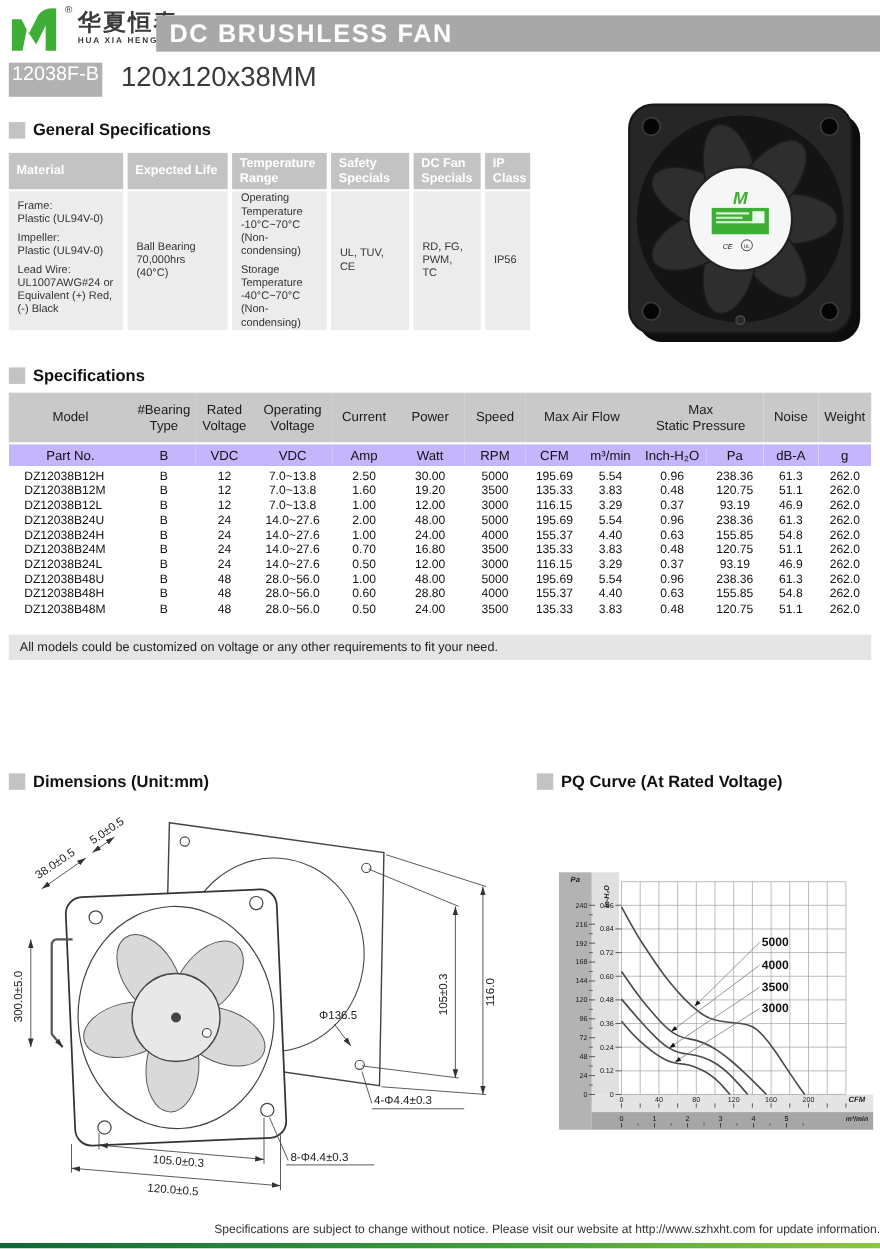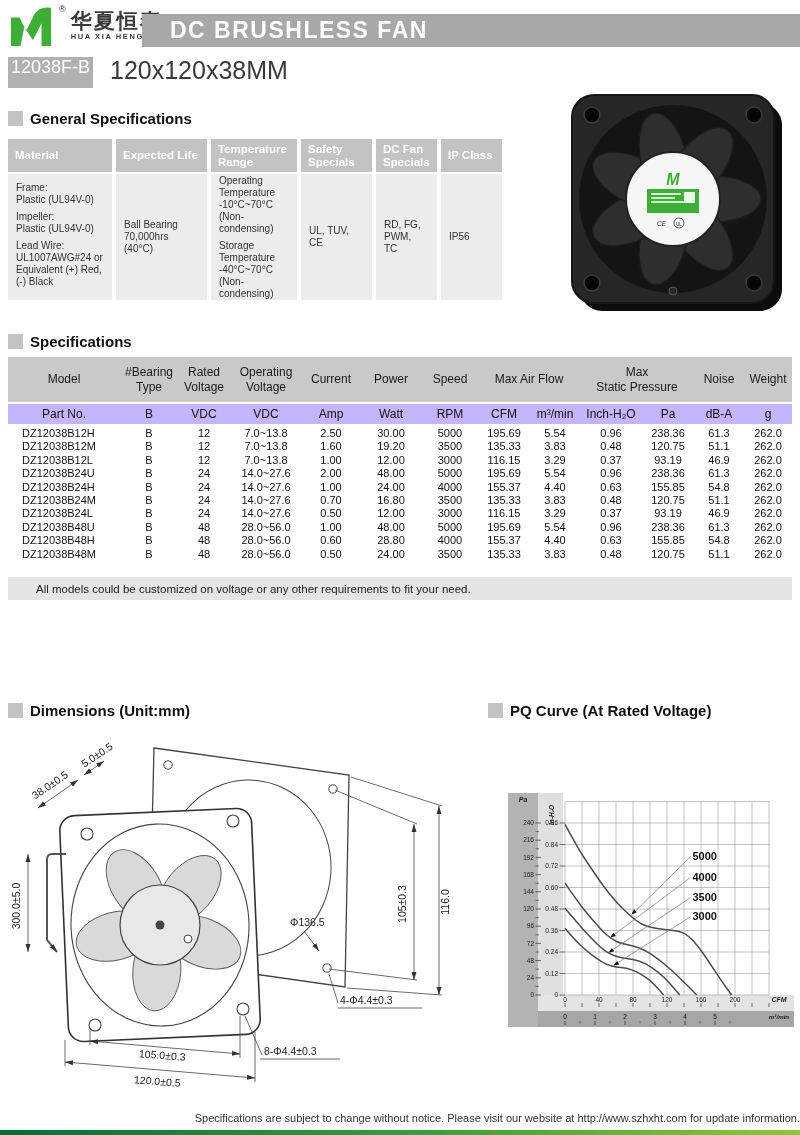--- a/index.html
+++ b/index.html
@@ -4,42 +4,42 @@
 <style>
   *{margin:0;padding:0;box-sizing:border-box}
   html,body{width:800px;height:1135px;background:#fff;font-family:"Liberation Sans",sans-serif;color:#222;position:relative;overflow:hidden}
   
   .logo{position:absolute;left:8px;top:4px;display:flex;align-items:flex-start;gap:5px;height:50px}
   .logo-m{width:46px;height:44px}
   .logo-reg{font-size:9px;color:#3a3a3a;margin-top:0}
   .logo-txt{display:flex;flex-direction:column;margin-top:6px}
   .logo-cn{font-size:21px;font-weight:bold;color:#3a3a3a;letter-spacing:2px;line-height:1.05}
   .logo-en{font-size:7.5px;color:#3a3a3a;letter-spacing:1.6px;font-weight:bold}
-  .titlebar{position:absolute;left:142px;top:14px;width:658px;height:33px;background:#a8a8a8;color:#fff;font-size:23px;font-weight:bold;letter-spacing:1.5px;display:flex;align-items:center;padding-left:28px}
+  .titlebar{position:absolute;left:142px;top:14px;width:658px;height:33px;background:#a8a8a8;color:#fff;font-size:23px;font-weight:bold;letter-spacing:1.5px;display:flex;align-items:center;padding-left:12px}
   .modelbox{position:absolute;left:8px;top:57px;width:85px;height:31px;background:#b1b1b1;color:#fff;font-size:18px;display:flex;justify-content:center}
   .sizetext{position:absolute;left:110px;top:56px;font-size:25px;color:#3a3a3a;letter-spacing:0}
   
   .sec{position:absolute;display:flex;align-items:center;gap:7px}
   .bullet{width:15px;height:15px;background:#c3c3c3;flex:0 0 auto}
   .sec-title{font-size:15px;font-weight:bold;color:#111;white-space:nowrap}
   
   .gen-table{position:absolute;left:8px;top:139px;display:flex;gap:4px}
   .gcol{display:flex;flex-direction:column}
   .ghead{height:33px;background:#c3c3c3;color:#fff;font-weight:bold;font-size:11.5px;line-height:1.12;display:flex;align-items:center;padding:0 7px;margin-bottom:2px}
   .gbody{height:126px;background:#ececec;font-size:10px;line-height:1.2;color:#333;padding:6px 8px;display:flex;flex-direction:column;justify-content:center;white-space:pre-line}
   .gbody.top{justify-content:flex-start;padding-top:8px}
   .gbody p{margin:0 0 5px;white-space:pre-line}
   .gbody p:last-child{margin-bottom:0}
   
   .spec-table{position:absolute;left:8px;top:357px;width:784px;border-collapse:collapse;table-layout:fixed}
   .spec-table th{background:#c9c9c9;font-weight:normal;font-size:12px;color:#1a1a1a;line-height:1.25;white-space:pre-line;height:46px;border-bottom:2px solid #fff;text-align:center;vertical-align:middle}
   .spec-table tr.units td{background:#c4b5fd;font-size:12px;height:20px;border-bottom:3px solid #fff;line-height:20px}
   .spec-table td{text-align:center;font-size:11px;color:#111;height:13.4px;line-height:13.4px;padding:0;overflow:hidden}
   .spec-table td.mcol, .spec-table th.mcol{text-align:left;padding-left:14px}
-  .spec-note{position:absolute;left:8px;top:577px;width:784px;height:23px;background:#e5e5e5;display:flex;align-items:center;padding-left:28px;font-size:11.5px;color:#222}
+  .spec-note{position:absolute;left:8px;top:577px;width:784px;height:23px;background:#e5e5e5;display:flex;align-items:center;padding-left:10px;font-size:11.5px;color:#222}
   
   .dim-svg{position:absolute;left:2px;top:742px;width:480px;height:375px}
   .fan-photo{position:absolute;left:562px;top:85px;width:230px;height:240px}
   .pq-chart{position:absolute;left:508px;top:781px;width:286px;height:250px}
   
   .footer{position:absolute;left:0;top:1112px;width:800px;text-align:right;font-size:11px;color:#333}
   .greenbar{position:absolute;left:0;top:1130px;width:800px;height:5px;background:linear-gradient(90deg,#0e6a37,#3f9e3c 55%,#8dc63f)}
   svg text{font-family:"Liberation Sans",sans-serif}
 </style>
 </head>
@@ -104,21 +104,21 @@
     <div class="ghead">Safety Specials</div>
     <div class="gbody">UL, TUV,
 CE</div>
   </div>
   <div class="gcol" style="width:61px">
     <div class="ghead">DC Fan Specials</div>
     <div class="gbody">RD, FG,
 PWM,
 TC</div>
   </div>
-  <div class="gcol" style="width:61px">
+  <div class="gcol" style="width:41px">
     <div class="ghead">IP Class</div>
     <div class="gbody">IP56</div>
   </div>
 </div>
 
 <svg class="fan-photo" viewBox="0 0 230 240">
   <rect x="18" y="18" width="202" height="208" rx="22" fill="#0d0d0d"></rect>
   <rect x="10" y="10" width="202" height="208" rx="22" fill="#262626" stroke="#161616" stroke-width="2"></rect>
   <circle cx="111" cy="114" r="94" fill="#141414"></circle>
   <g fill="#2e2e2e" stroke="#1b1b1b" stroke-width="1.5">

